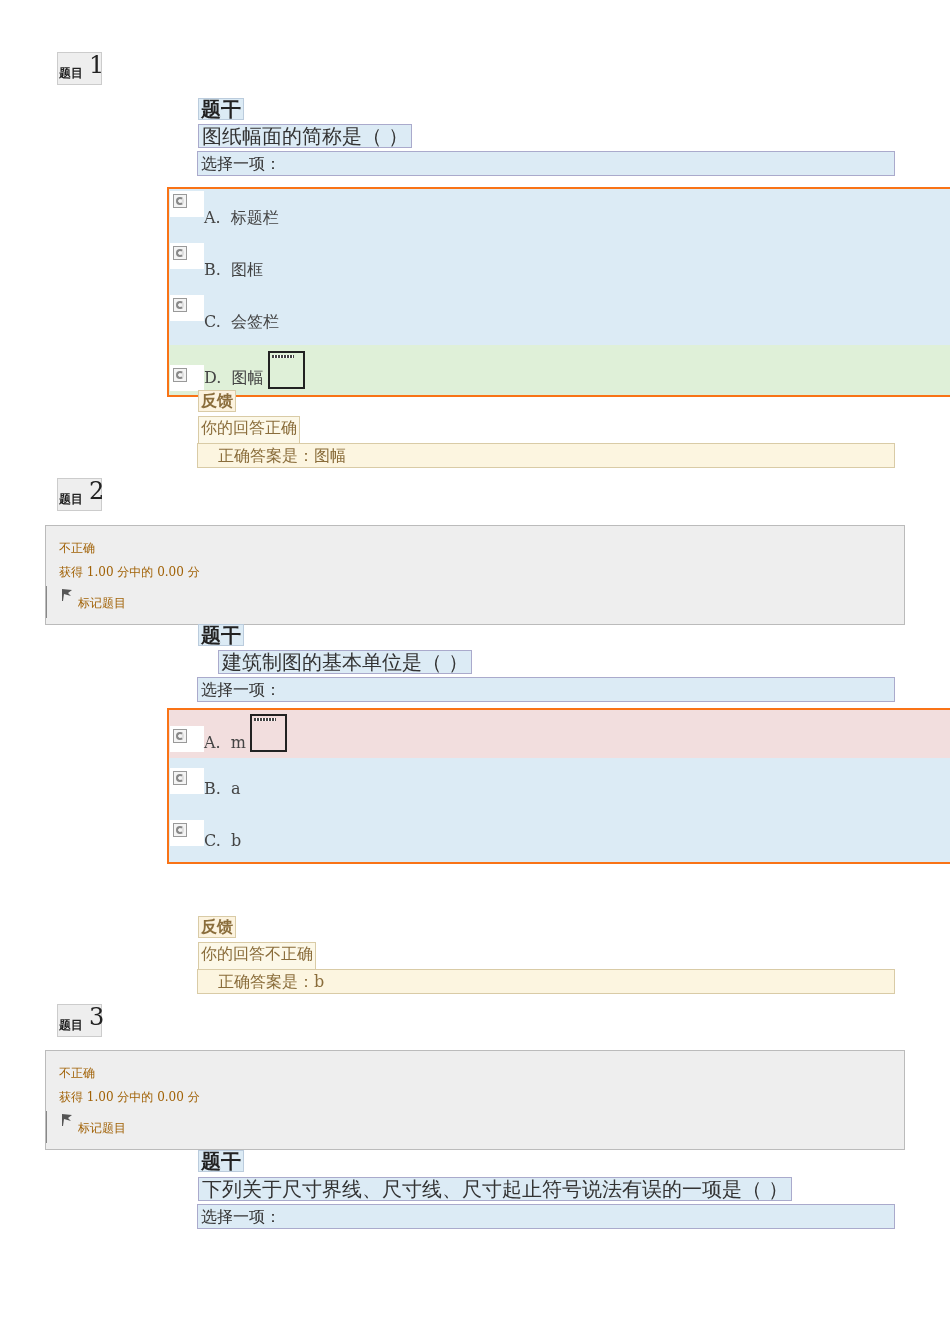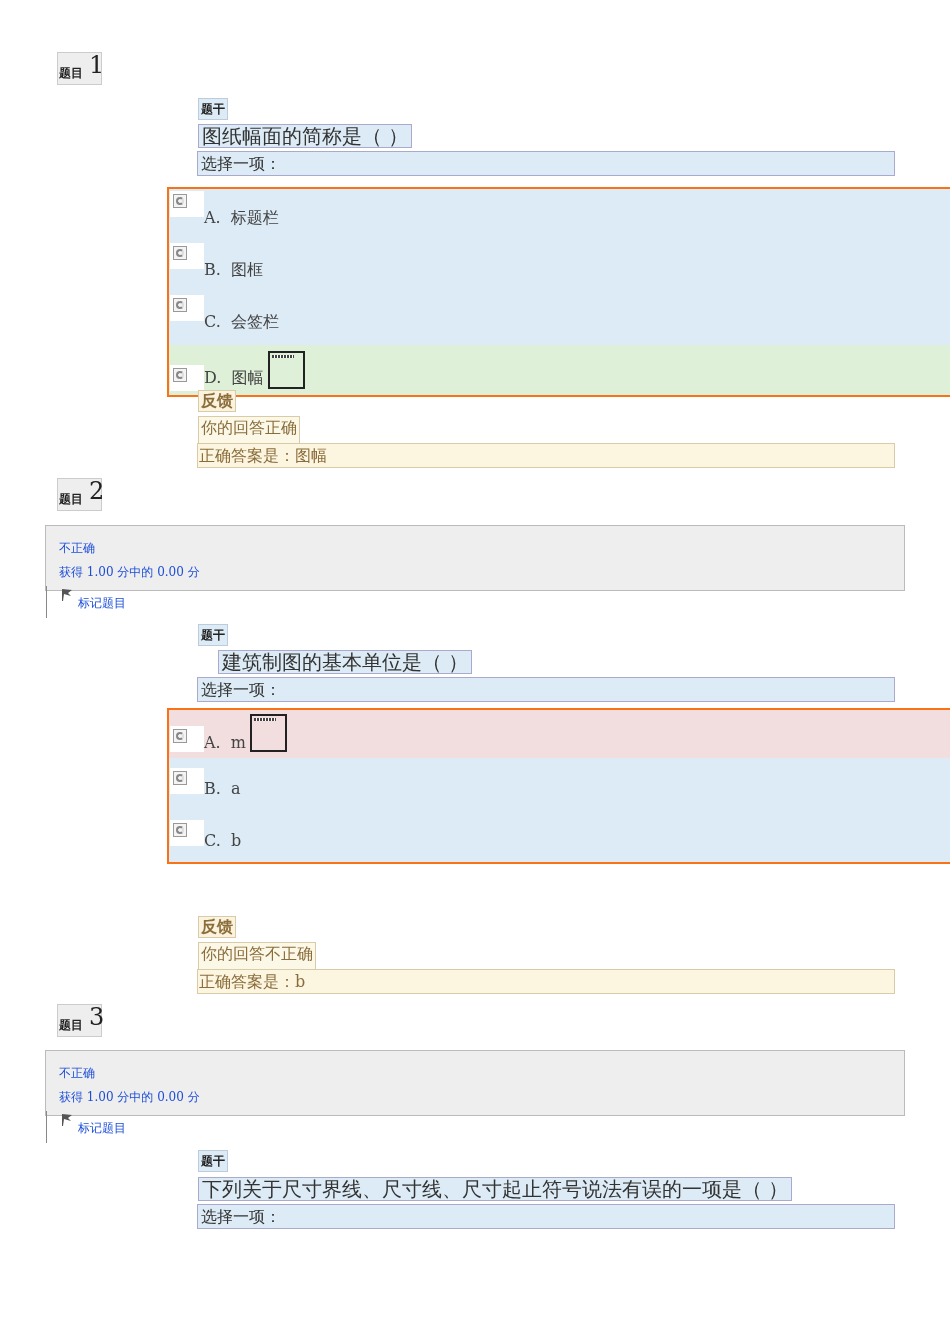--- a/index.html
+++ b/index.html
@@ -2,37 +2,37 @@
 <html><head>
 <meta charset="utf-8">
 <style>
   html, body { margin:0; padding:0; background:#fff; }
   body { width:950px; height:1344px; position:relative; overflow:hidden;
          font-family:"DejaVu Serif", "Liberation Serif", serif; color:#333; }
   .abs { position:absolute; }
   .qno { left:57px; width:45px; height:33px; background:#eee; border:1px solid #ccc; box-sizing:border-box; }
   .qno .lbl { position:absolute; left:1px; bottom:2px; font-family:"DejaVu Sans", sans-serif; font-size:12px; font-weight:bold; color:#222; }
   .qno .num { position:absolute; left:31px; top:-2px; font-size:24px; color:#222; }
-  .stemlabel { left:198px; height:22px; background:#dcebf5; border:1px solid #bcd; box-sizing:border-box; font-family:"DejaVu Sans", sans-serif; font-weight:bold; font-size:12px; line-height:20px; padding:0 2px; color:#222; }
+  .stemlabel { left:198px; height:22px; background:#dcebf5; border:1px solid #bcd; box-sizing:border-box; font-family:"DejaVu Sans", sans-serif; font-weight:bold; font-size:20px; line-height:20px; padding:0 2px; color:#222; }
   .qtext { left:198px; height:24px; background:#dcebf5; border:1px solid #aac; box-sizing:border-box; font-size:20px; line-height:22px; padding:0 3px; color:#333; }
   .prompt { left:197px; width:698px; height:25px; background:#dcebf5; border:1px solid #aac; box-sizing:border-box; font-size:16px; line-height:23px; padding:0 3px; color:#333; }
   .answers { left:167px; width:816px; border:2px solid #f97316; box-sizing:border-box; background:#dcebf5; }
   .opt { position:relative; height:52px; }
   .opt.correct { background:#dff0d8; }
   .opt.incorrect { background:#f2dede; }
   .radio { position:absolute; left:1px; top:2px; width:34px; height:26px; background:#fff; }
   .radio .ring { position:absolute; left:3px; top:3px; width:14px; height:14px; border:1px solid #999; background:#f4f4f4; box-sizing:border-box; }
   .radio .ring::after { content:""; position:absolute; left:2px; top:2px; width:8px; height:8px; border-radius:50%; border:2px solid #888; box-sizing:border-box; border-right-color:#ddd; }
   .opt .otext { position:absolute; left:35px; bottom:12px; font-size:16px; color:#444; }
   .opt .mark { display:inline-block; width:37px; height:38px; border:2px solid #222; box-sizing:border-box; vertical-align:bottom; margin-left:4px; position:relative; background:transparent; }
   .opt .mark::before { content:""; position:absolute; left:2px; top:2px; width:22px; height:3px; background:repeating-linear-gradient(90deg,#444 0 2px,#fff 2px 3px); }
   .fbhead { left:198px; height:22px; background:#fcf3df; border:1px solid #d9cba6; box-sizing:border-box; font-family:"DejaVu Sans", sans-serif; font-weight:bold; font-size:16px; line-height:20px; padding:0 2px; color:#8a6d3b; }
   .fbtext { left:198px; height:36px; background:#fcf8e8; border:1px solid #d9cba6; box-sizing:border-box; font-size:16px; line-height:22px; padding:0 2px; color:#8a6d3b;text-align:right; }
-  .rightans { left:197px; width:698px; height:25px; background:#fcf5e0; border:1px solid #d9cba6; box-sizing:border-box; font-size:16px; line-height:23px; padding:0 1px; color:#8a6d3b; }
-  .info { left:45px; width:860px; height:66px; background:#eee; border:1px solid #bbb; box-sizing:border-box; font-size:12px; color:#1d4ed8; }
+  .rightans { left:197px; width:698px; height:25px; background:#fcf5e0; border:1px solid #d9cba6; box-sizing:border-box; font-size:16px; line-height:23px; padding:0 20px; color:#8a6d3b; }
+  .info { left:45px; width:860px; height:100px; background:#eee; border:1px solid #bbb; box-sizing:border-box; font-size:12px; color:#a16207; }
   .info .state { position:absolute; left:13px; top:14px; }
   .info .grade { position:absolute; left:13px; top:38px; }
   .info .flag { position:absolute; left:0; top:60px; height:32px; width:858px; border-left:1px solid #888; border-right:1px solid #888; box-sizing:border-box; border-right:none; }
   .info .flag .ficon { position:absolute; left:14px; top:2px; width:12px; height:14px; }
   .info .flag .ftext { position:absolute; left:31px; top:9px; font-size:12px; }
 </style>
 </head>
 <body>
 
 <div class="abs qno" style="top:52px;">

